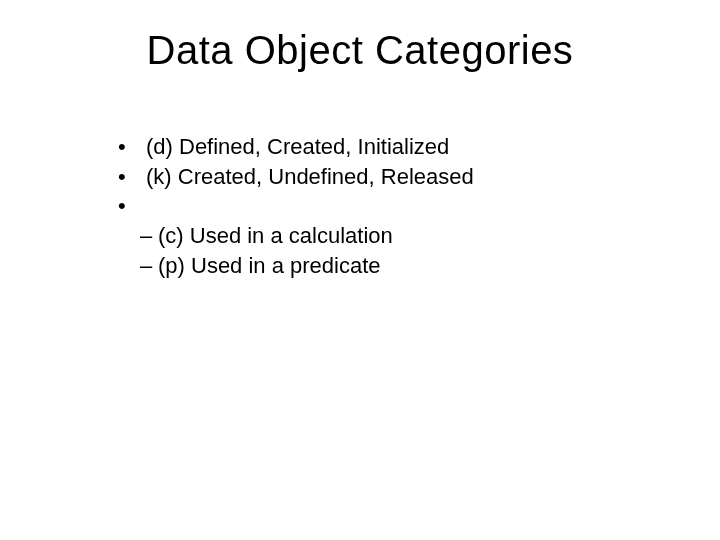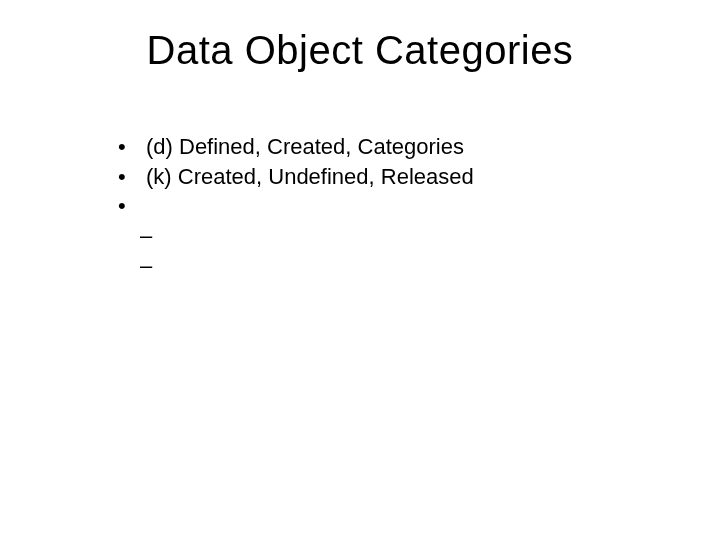--- a/index.html
+++ b/index.html
@@ -57,34 +57,36 @@
 <body>
 
 <div class="slide">
 
   <div class="title">Data Object Categories</div>
 
   <div class="body">
 
     <div class="bullet-row">
       <span class="bullet-mark">•</span>
-      <span>(d) Defined, Created, Categories</span>
+      <span>(d) Defined, Created, Initialized</span>
     </div>
 
     <div class="bullet-row">
       <span class="bullet-mark">•</span>
       <span>(k) Created, Undefined, Released</span>
     </div>
 
     <div class="bullet-row">
       <span class="bullet-mark">•</span>
     </div>
 
     <div class="dash-row">
       <span class="dash-mark">–</span>
+      <span>(c) Used in a calculation</span>
     </div>
 
     <div class="dash-row">
       <span class="dash-mark">–</span>
+      <span>(p) Used in a predicate</span>
     </div>
 
   </div>
 </div>
 
 </body></html>

